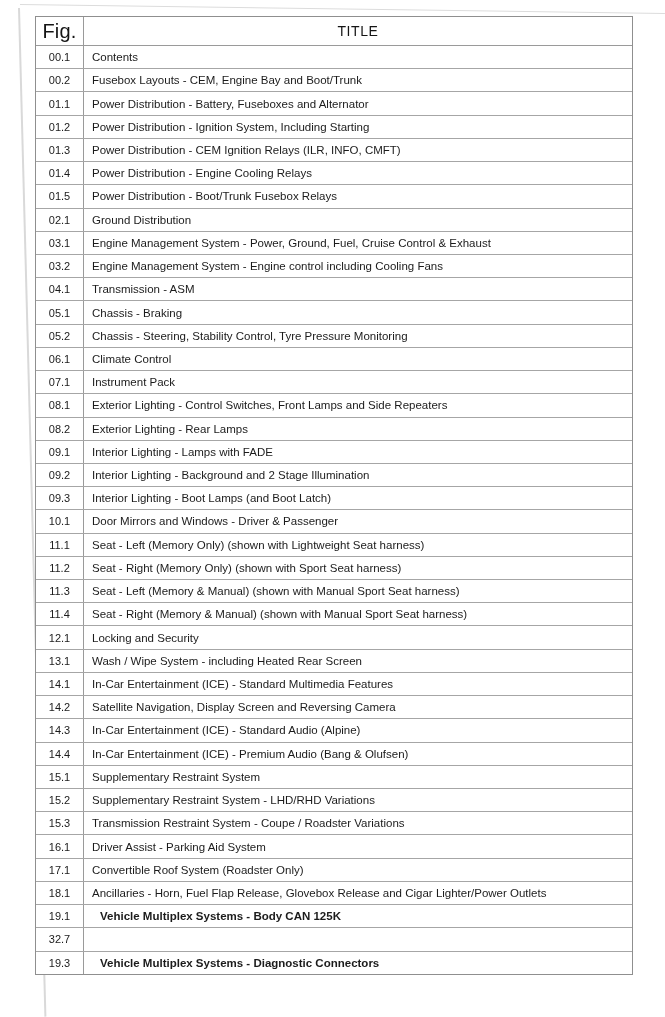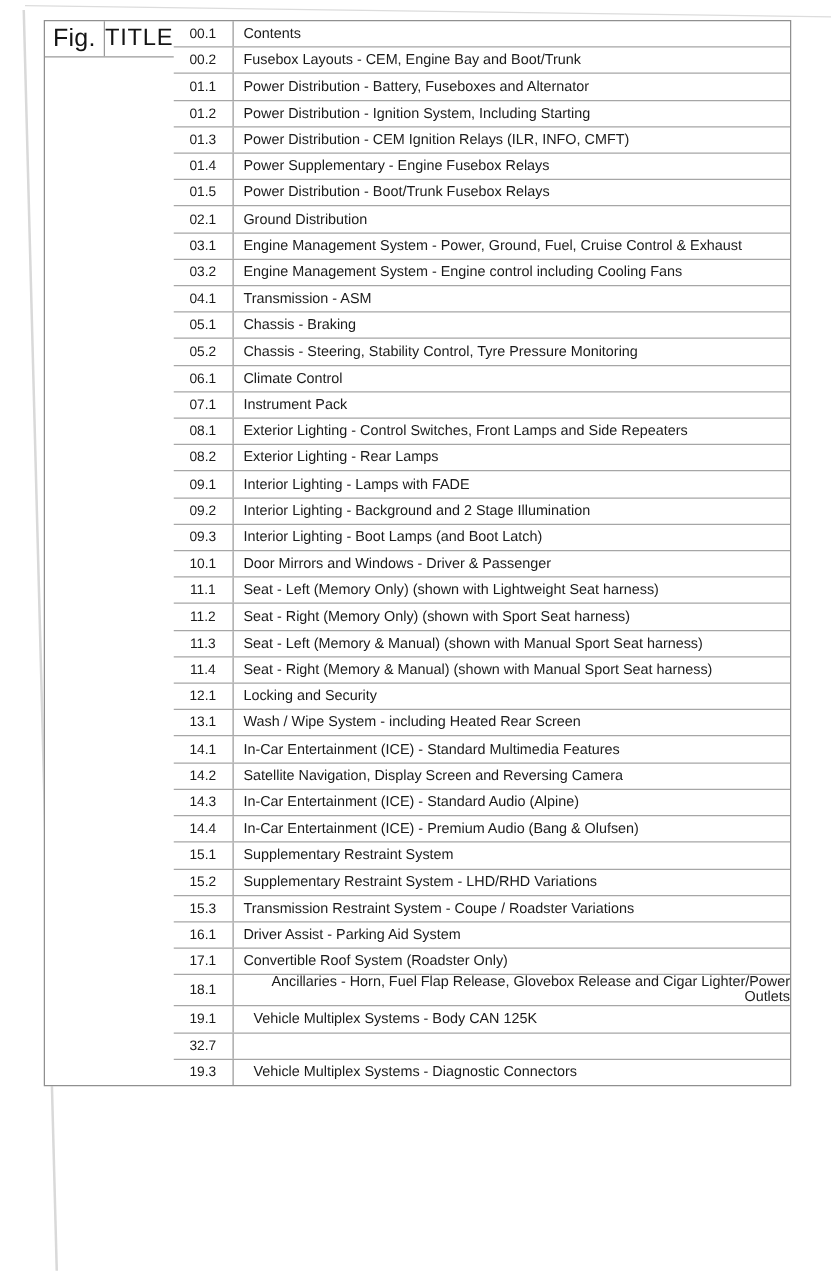--- a/index.html
+++ b/index.html
@@ -20,24 +20,24 @@
     width: 645px; height: 1px; background: #dcdcdc;
     transform: rotate(0.8deg); transform-origin: 0 0;
   }
   .edge-left {
     position: absolute; left: 18px; top: 8px;
     width: 2px; height: 1009px; background: #d9d9d9;
     transform: rotate(-1.5deg); transform-origin: 0 0;
   }
   .toc-table {
     position: absolute; left: 35px; top: 16px;
-    width: 598px; height: 853px;
+    width: 598px; height: 959px;
     border: 1px solid #8f8f8f;
     background: #ffffff;
-    display: flex;  text-align: right;
+    display: flex; flex-direction: column; text-align: right;
   }
   .header-row {
     flex: none; height: 29px;
     display: flex;
     border-bottom: 1px solid #9a9a9a;
   }
   .rows { flex: 1; display: flex; flex-direction: column; }
   .row {
     flex: 1; display: flex;
     border-bottom: 1px solid #a6a6a6;
@@ -50,25 +50,25 @@
   }
   .title-col {
     flex: 1; display: flex; align-items: center;
     padding-left: 8px;
   }
   .header-row .fig-col {
     font-size: 20px; color: #141414; letter-spacing: 0.2px;
   }
   .header-row .title-col {
     justify-content: center; padding-left: 0;
-    font-size: 19px; color: #141414; letter-spacing: 0.6px;
+    font-size: 14px; color: #141414; letter-spacing: 0.6px;
   }
   .cell-fig { font-size: 11px; color: #1b1b1b; }
   .cell-title { font-size: 11.5px; color: #1b1b1b; }
-  .row.indent .title-col { padding-left: 16px; }
+  .row.indent .title-col { padding-left: 16px; font-weight: bold; }
 </style>
 </head>
 <body>
 
 <div class="page">
   <div class="edge-top"></div>
   <div class="edge-left"></div>
 
   <div class="toc-table">
     <div class="header-row">
@@ -91,21 +91,21 @@
         <div class="row">
           <div class="fig-col cell-fig">01.2</div>
           <div class="title-col cell-title">Power Distribution - Ignition System, Including Starting</div>
         </div>
         <div class="row">
           <div class="fig-col cell-fig">01.3</div>
           <div class="title-col cell-title">Power Distribution - CEM Ignition Relays (ILR, INFO, CMFT)</div>
         </div>
         <div class="row">
           <div class="fig-col cell-fig">01.4</div>
-          <div class="title-col cell-title">Power Supplementary - Engine Fusebox Relays</div>
+          <div class="title-col cell-title">Power Distribution - Engine Cooling Relays</div>
         </div>
         <div class="row">
           <div class="fig-col cell-fig">01.5</div>
           <div class="title-col cell-title">Power Distribution - Boot/Trunk Fusebox Relays</div>
         </div>
         <div class="row">
           <div class="fig-col cell-fig">02.1</div>
           <div class="title-col cell-title">Ground Distribution</div>
         </div>
         <div class="row">

